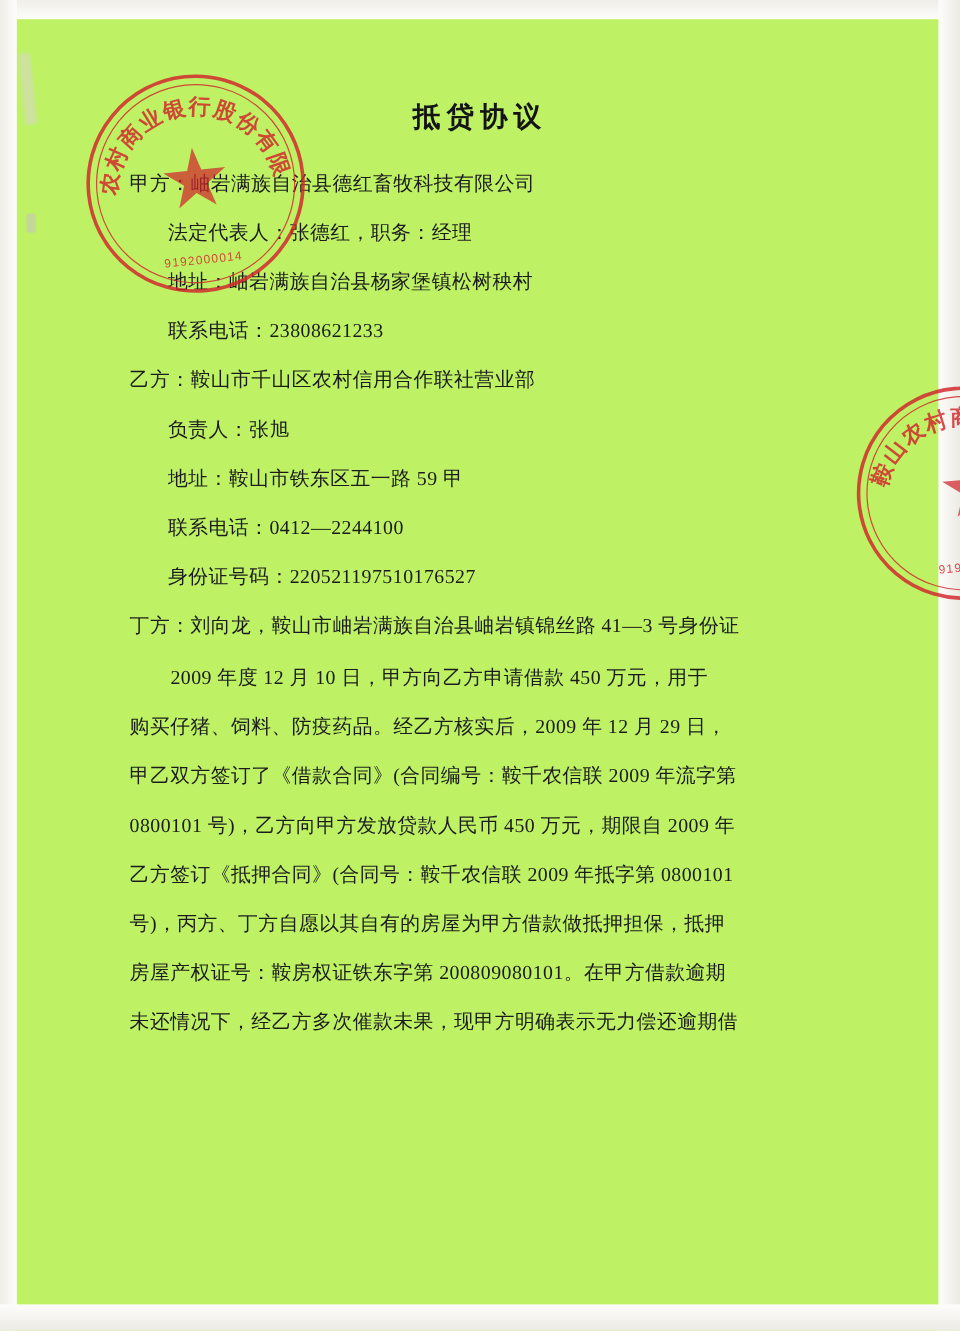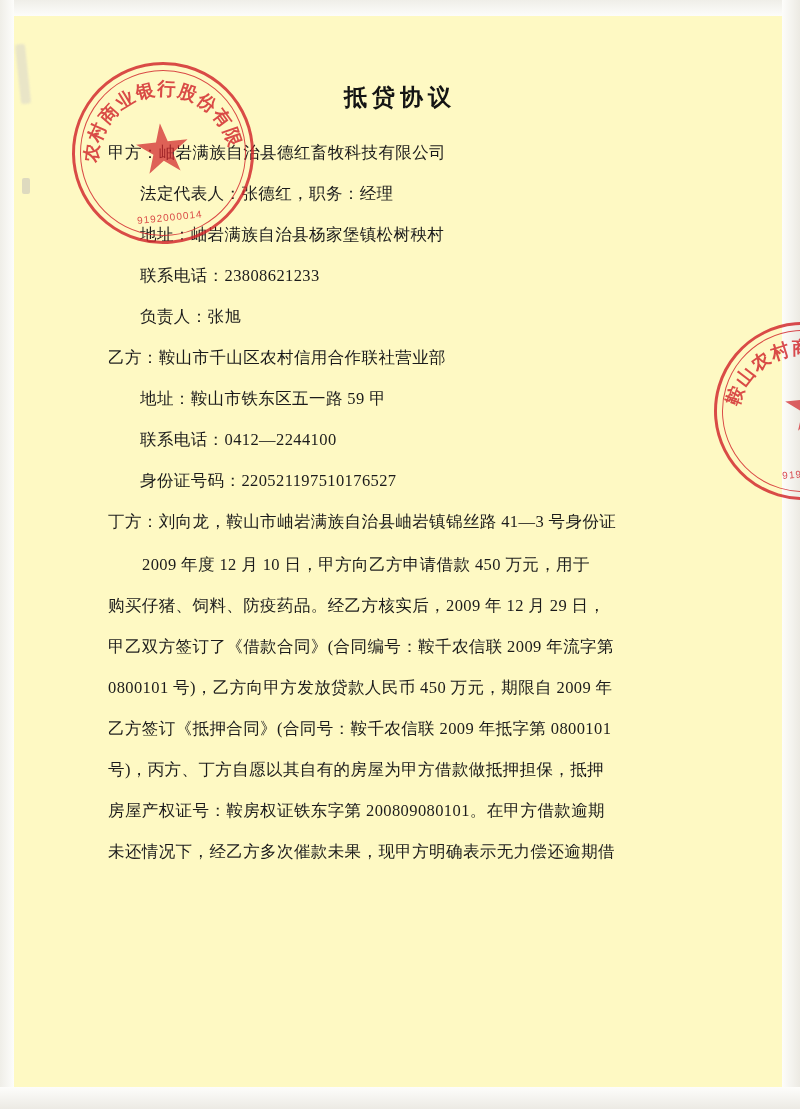--- a/index.html
+++ b/index.html
@@ -11,21 +11,21 @@
     width: 800px;
     height: 1109px;
     overflow: hidden;
     font-family: "Liberation Serif", "DejaVu Serif", serif;
     color: #1a1a1a;
   }
   .page {
     position: relative;
     width: 800px;
     height: 1109px;
-    background: #fef9c3;
+    background: #bef264;
     overflow: hidden;
   }
   
   .paper-edge-left {
     position: absolute;
     left: 0; top: 0;
     width: 14px; height: 1109px;
     background: linear-gradient(90deg, #efeee8 0%, #fdfdfb 100%);
   }
   .paper-edge-right {
@@ -183,22 +183,22 @@
 
   <div class="doc-title">抵贷协议</div>
 
   <div class="body-block">
 
     <div class="line indent1">甲方：岫岩满族自治县德红畜牧科技有限公司</div>
     <div class="line indent2">法定代表人：张德红，职务：经理</div>
     <div class="line indent2">地址：岫岩满族自治县杨家堡镇松树秧村</div>
     <div class="line indent2">联系电话：23808621233</div>
 
+    <div class="line indent1">乙方：鞍山市千山区农村信用合作联社营业部</div>
     <div class="line indent2">负责人：张旭</div>
-    <div class="line indent1">乙方：鞍山市千山区农村信用合作联社营业部</div>
     <div class="line indent2">地址：鞍山市铁东区五一路 59 甲</div>
     <div class="line indent2">联系电话：0412—2244100</div>
 
     <div class="line indent2">身份证号码：220521197510176527</div>
 
     <div class="line indent1">丁方：刘向龙，鞍山市岫岩满族自治县岫岩镇锦丝路 41—3 号身份证</div>
 
     <div class="para">
       <div class="line first">2009 年度 12 月 10 日，甲方向乙方申请借款 450 万元，用于</div>
       <div class="line">购买仔猪、饲料、防疫药品。经乙方核实后，2009 年 12 月 29 日，</div>

